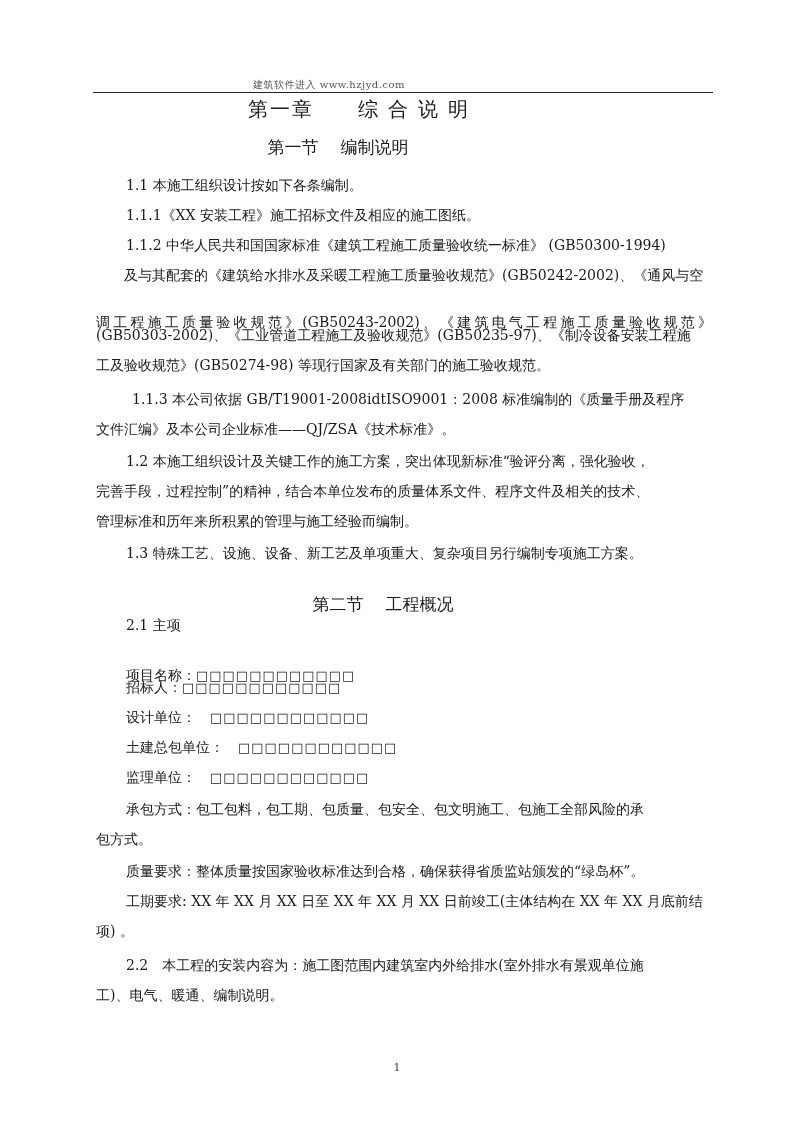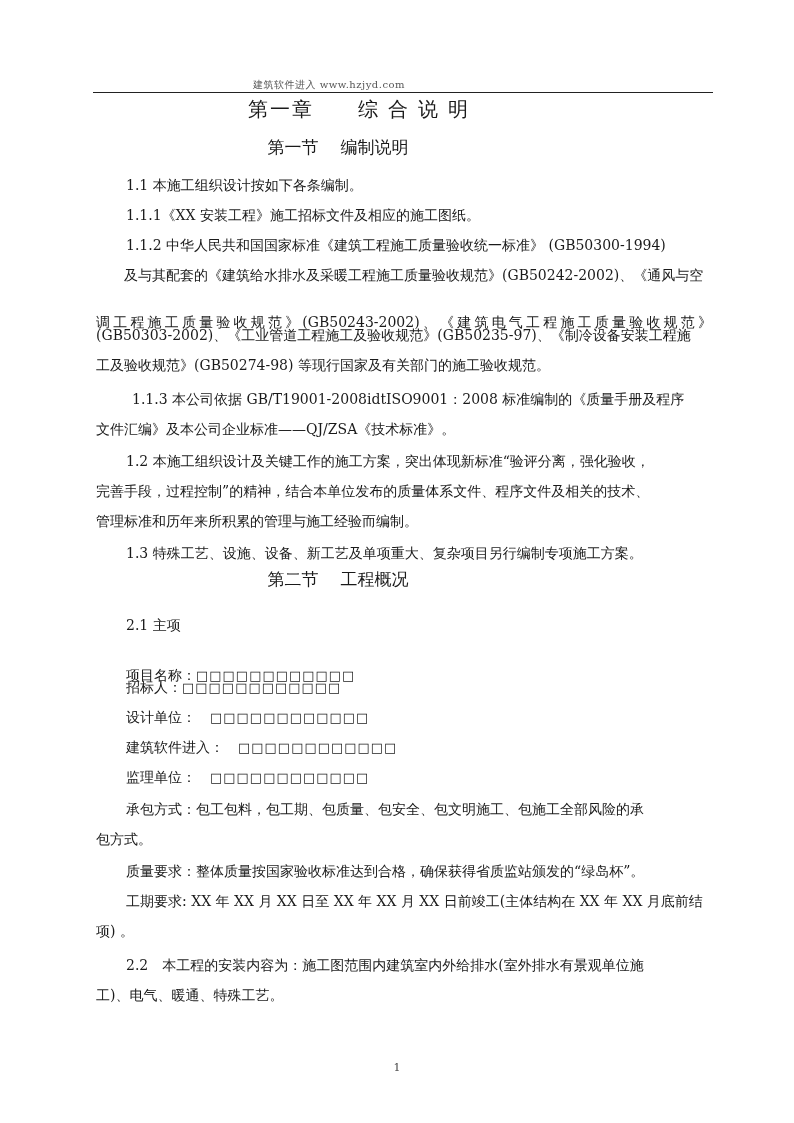--- a/index.html
+++ b/index.html
@@ -61,43 +61,43 @@
 <div class="line justify" style="top:296px;margin-top:17px;">调工程施工质量验收规范》(GB50243-2002)、《建筑电气工程施工质量验收规范》</div>
 <div class="line" style="top:326px;">(GB50303-2002)、《工业管道工程施工及验收规范》(GB50235-97)、《制冷设备安装工程施</div>
 <div class="line" style="top:356px;">工及验收规范》(GB50274-98) 等现行国家及有关部门的施工验收规范。</div>
 <div class="line indent2" style="top:390px;">1.1.3 本公司依据 GB/T19001-2008idtISO9001：2008 标准编制的《质量手册及程序</div>
 <div class="line" style="top:420px;">文件汇编》及本公司企业标准——QJ/ZSA《技术标准》。</div>
 <div class="line indent" style="top:452px;">1.2 本施工组织设计及关键工作的施工方案，突出体现新标准“验评分离，强化验收，</div>
 <div class="line" style="top:482px;">完善手段，过程控制”的精神，结合本单位发布的质量体系文件、程序文件及相关的技术、</div>
 <div class="line" style="top:512px;">管理标准和历年来所积累的管理与施工经验而编制。</div>
 <div class="line indent" style="top:544px;">1.3 特殊工艺、设施、设备、新工艺及单项重大、复杂项目另行编制专项施工方案。</div>
 
-<div class="section-title" style="top:568px;">
+<div class="section-title" style="top:593px;margin-left:45px;">
   <span>第二节</span><span class="gap"></span><span>工程概况</span>
 </div>
 
 <div class="line indent" style="top:616px;">2.1 主项</div>
 
 <div class="line indent" style="top:666px;">
   <span>项目名称：</span><span class="boxes">□□□□□□□□□□□□</span>
 </div>
 <div class="line indent" style="top:678px;">
   <span>招标人：</span><span class="boxes">□□□□□□□□□□□□</span>
 </div>
 <div class="line indent" style="top:708px;">
   <span>设计单位：</span><span style="display:inline-block;width:14px;"></span><span class="boxes">□□□□□□□□□□□□</span>
 </div>
 <div class="line indent" style="top:738px;">
-  <span>建筑软件进入：</span><span style="display:inline-block;width:14px;"></span><span class="boxes">□□□□□□□□□□□□</span>
+  <span>土建总包单位：</span><span style="display:inline-block;width:14px;"></span><span class="boxes">□□□□□□□□□□□□</span>
 </div>
 <div class="line indent" style="top:768px;">
   <span>监理单位：</span><span style="display:inline-block;width:14px;"></span><span class="boxes">□□□□□□□□□□□□</span>
 </div>
 
 <div class="line indent" style="top:800px;">承包方式：包工包料，包工期、包质量、包安全、包文明施工、包施工全部风险的承</div>
 <div class="line" style="top:830px;">包方式。</div>
 <div class="line indent" style="top:862px;">质量要求：整体质量按国家验收标准达到合格，确保获得省质监站颁发的“绿岛杯”。</div>
 <div class="line indent" style="top:892px;">工期要求: XX 年 XX 月 XX 日至 XX 年 XX 月 XX 日前竣工(主体结构在 XX 年 XX 月底前结</div>
 <div class="line" style="top:922px;">项) 。</div>
 <div class="line indent" style="top:956px;">2.2　本工程的安装内容为：施工图范围内建筑室内外给排水(室外排水有景观单位施</div>
-<div class="line" style="top:986px;">工)、电气、暖通、特殊工艺。</div>
+<div class="line" style="top:986px;">工)、电气、暖通、编制说明。</div>
 
 <div class="page-num">1</div>
 
 </body></html>

